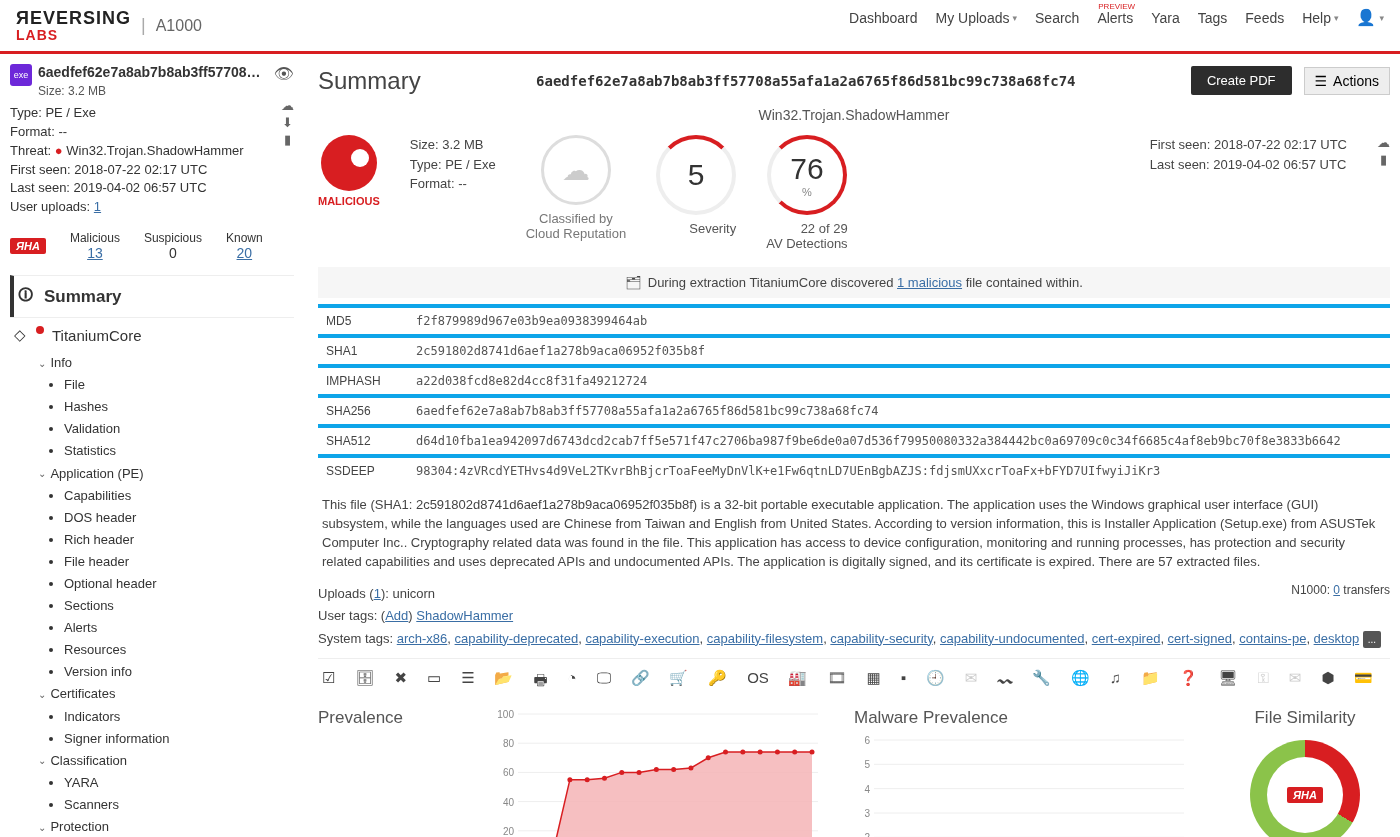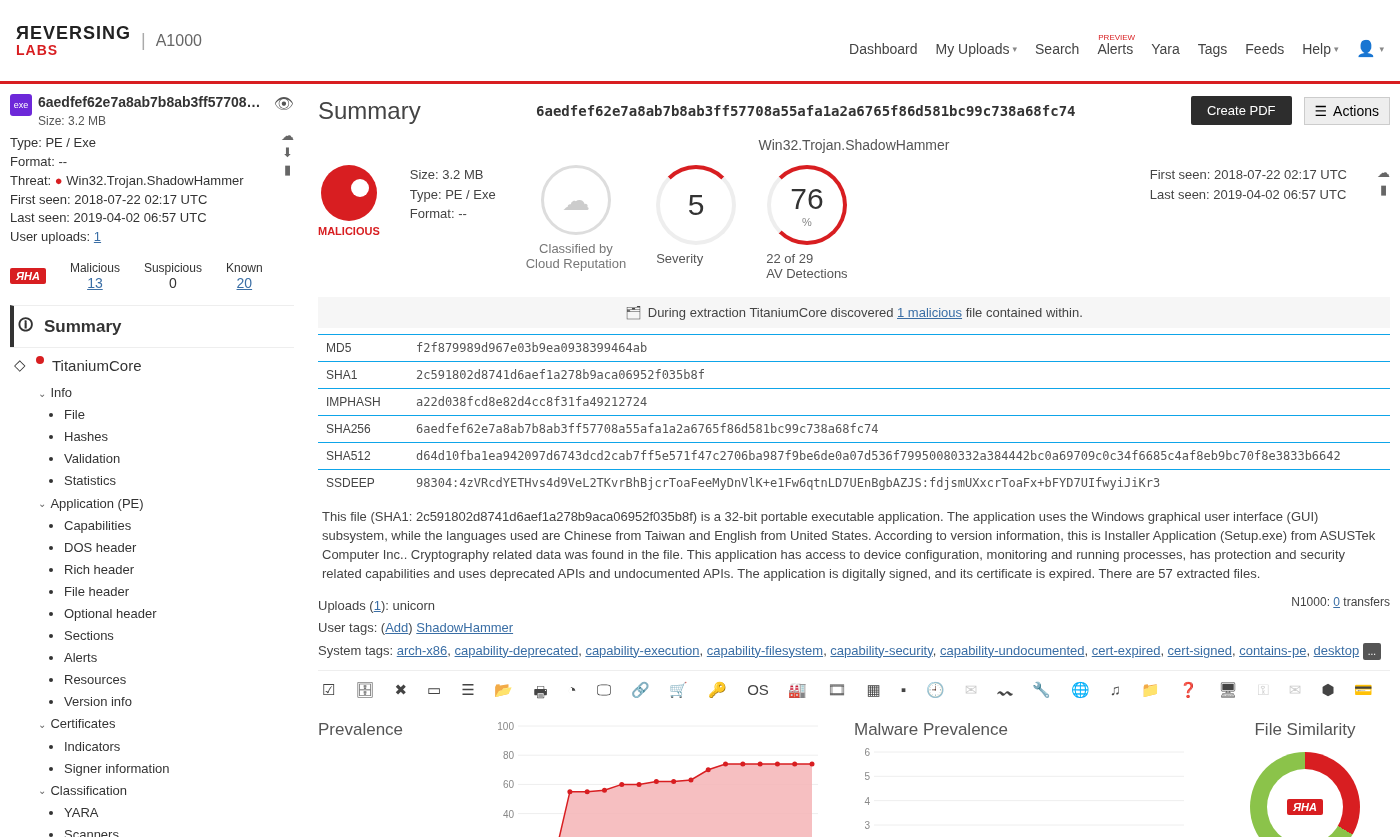--- a/index.html
+++ b/index.html
@@ -1,18 +1,18 @@
 <!DOCTYPE html>
 <html><head>
 <meta charset="utf-8">
 <style>
 *{box-sizing:border-box;margin:0;padding:0;font-family:Arial,Helvetica,sans-serif}
 body{background:#fff;color:#333;font-size:13px;width:1400px}
 a{color:#3a6ea5;text-decoration:underline;cursor:pointer}
-.topbar{display:flex;align-items:flex-end;padding:23px 16px;border-bottom:3px solid #d81e21}
+.topbar{display:flex;align-items:flex-start;padding:8px 16px;border-bottom:3px solid #d81e21}
 .logo{font-weight:bold;font-size:18px;letter-spacing:1px}
 .logo .rev{color:#222}.logo .labs{display:block;color:#d81e21;font-size:14px;margin-top:-2px}
 .logo-wrap{display:flex;align-items:center;gap:10px}
 .logo-sep{color:#aaa;font-size:18px}
 .app-title{color:#666;font-size:16px}
 .nav{margin-left:auto;display:flex;gap:18px;align-items:center;font-size:14px;color:#444}
 .nav .item{cursor:pointer;position:relative;display:flex;align-items:center;gap:3px}
 .nav .preview{font-size:8px;color:#d81e21;position:absolute;top:-8px;right:-2px}
 .caret{font-size:9px;color:#888}
 .user-ico{font-size:16px}
@@ -53,26 +53,26 @@
 .malico .circ{width:56px;height:56px;border-radius:50%;background:#d81e21;margin:0 auto 4px;position:relative;overflow:hidden}
 .malico .circ::before{content:"";position:absolute;right:8px;top:14px;width:18px;height:18px;border-radius:50%;background:#fff}
 .kvsm{font-size:13px;color:#444;line-height:1.5}
 .classcard{text-align:center;color:#777;font-size:13px}
 .cloud-ico{width:70px;height:70px;border:3px solid #ddd;border-radius:50%;display:flex;align-items:center;justify-content:center;font-size:28px;color:#ccc;margin:0 auto 6px}
 .ring{width:80px;height:80px;border-radius:50%;border:4px solid #eee;position:relative;margin:0 auto 6px;display:flex;align-items:center;justify-content:center;flex-direction:column}
 .ring .num{font-size:30px;color:#333;font-weight:300}
 .ring .pct{font-size:11px;color:#888}
 .ring.sev{border-top-color:#d81e21}
 .ring.av{border-top-color:#d81e21;border-right-color:#d81e21;border-bottom-color:#d81e21}
-.ring-lbl{text-align:left;font-size:13px;color:#555}
+.ring-lbl{text-align:right;font-size:13px;color:#555}
 .seen{font-size:13px;color:#444;line-height:1.5;margin-left:auto}
 .seen-ico{display:flex;flex-direction:column;gap:2px;align-items:center;color:#666;font-size:13px}
 .notice{background:#f6f6f6;padding:8px;text-align:center;font-size:13px;color:#444;margin:6px 0;display:flex;align-items:center;justify-content:center;gap:6px}
 .hash-tbl{width:100%;border-collapse:collapse;font-size:12px}
-.hash-tbl td{border-top:1px solid #0ea5e9;padding:6px 8px}
+.hash-tbl td{border-top:4px solid #0ea5e9;padding:6px 8px}
 .hash-tbl td:first-child{width:90px;color:#444}
 .hash-tbl td:last-child{font-family:monospace;color:#555}
 .desc{font-size:13px;color:#444;line-height:1.45;margin:12px 4px}
 .tagline{font-size:13px;color:#444;line-height:1.7}
 .syslinks a{font-size:13px}
 .more-pill{display:inline-block;background:#555;color:#fff;font-size:10px;padding:0 5px;border-radius:2px}
 .tf{float:right;text-align:right;font-size:12px;color:#444}
 .iconstrip{display:flex;gap:20px;padding:10px 4px;color:#333;font-size:15px;border-top:1px solid #eee;margin-top:8px;flex-wrap:wrap}
 .iconstrip span{color:#444}
 .iconstrip .dis{color:#ccc}

